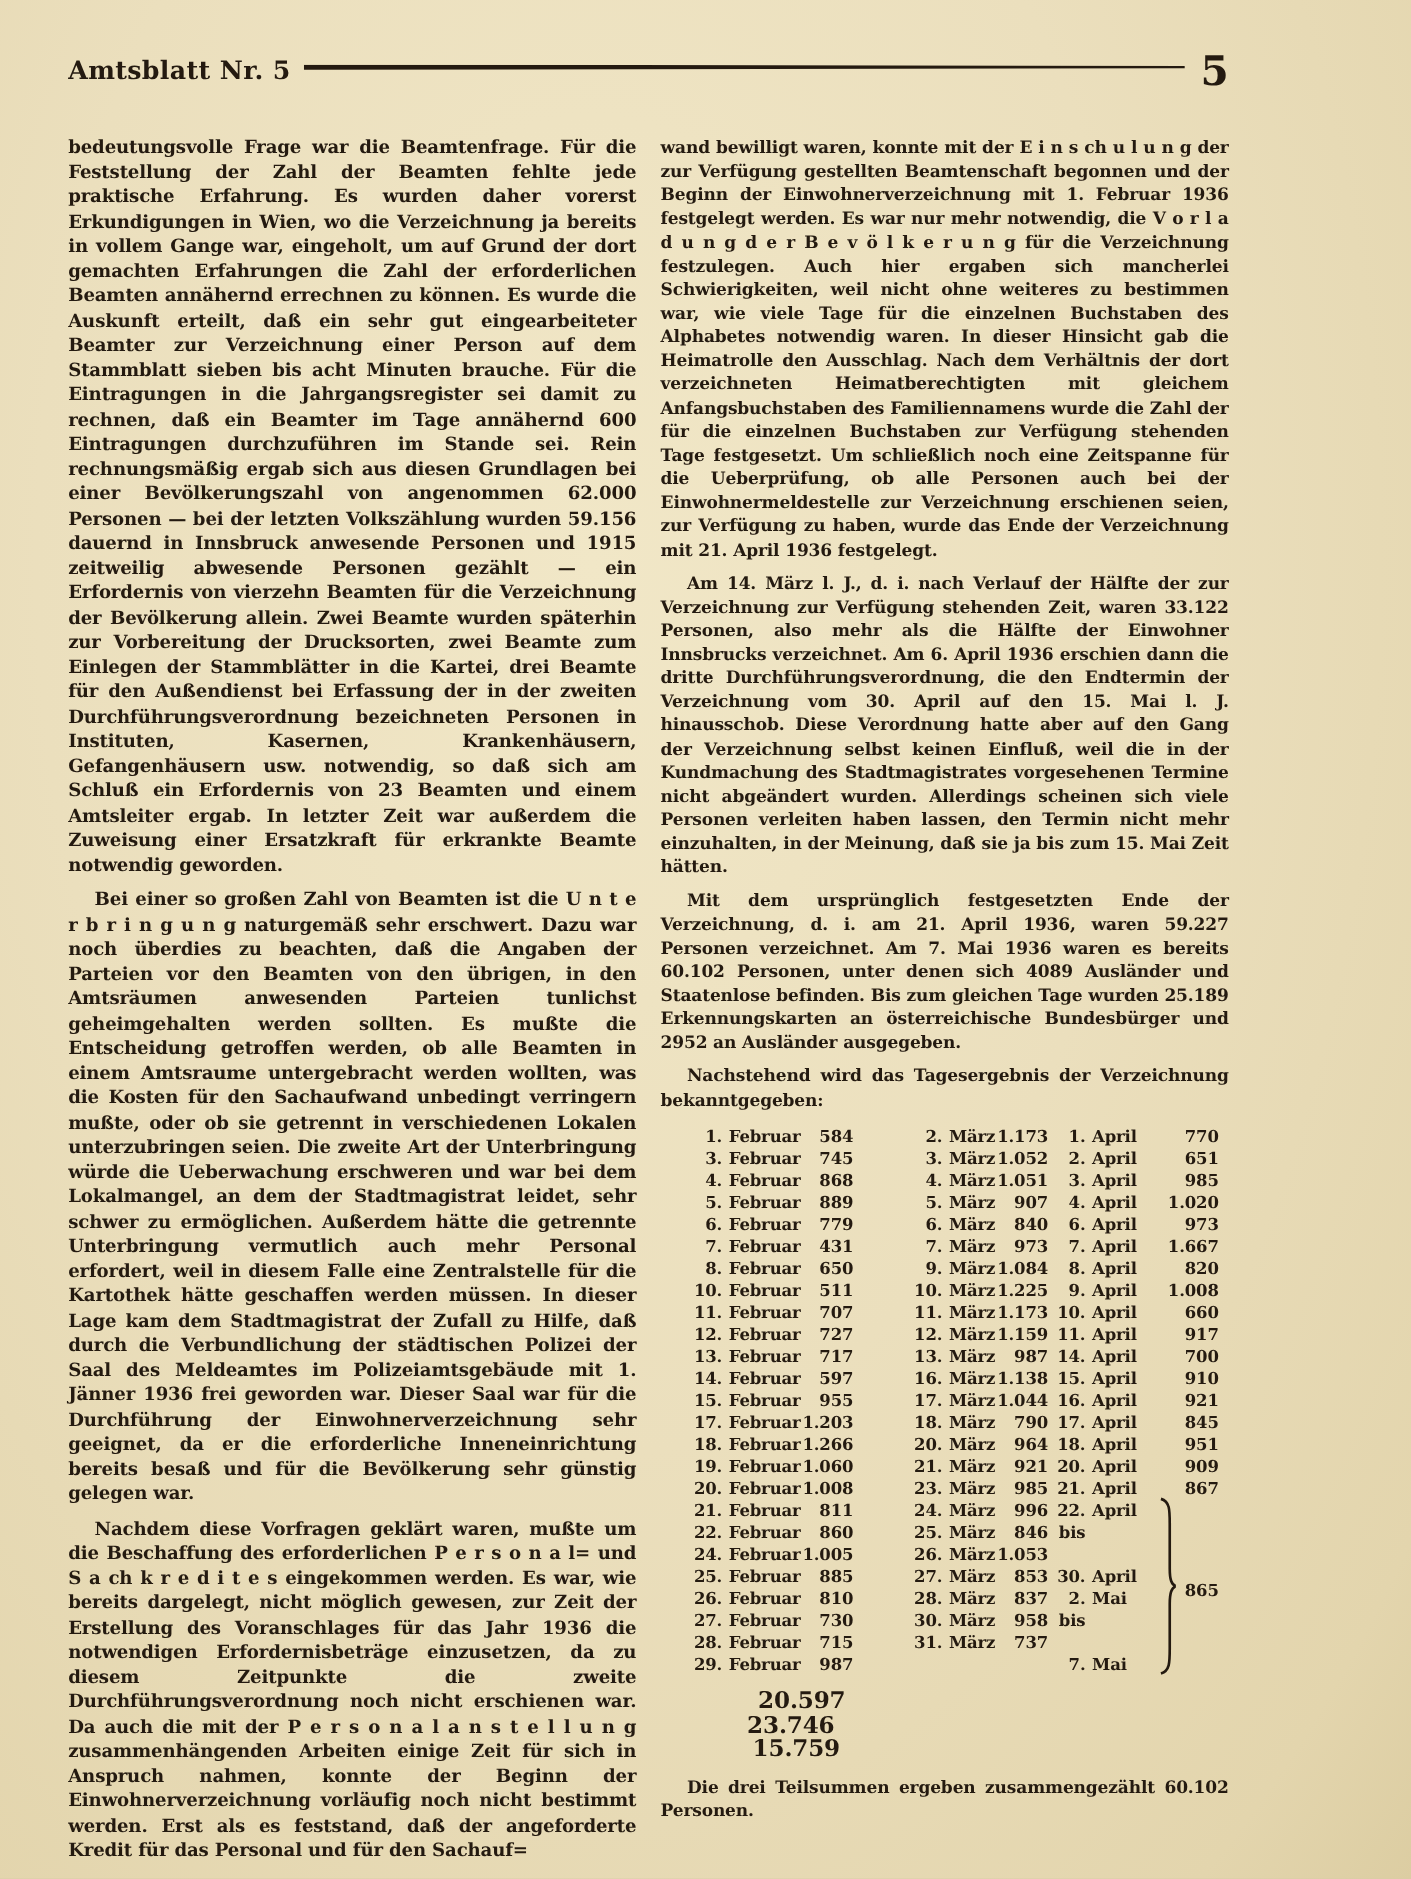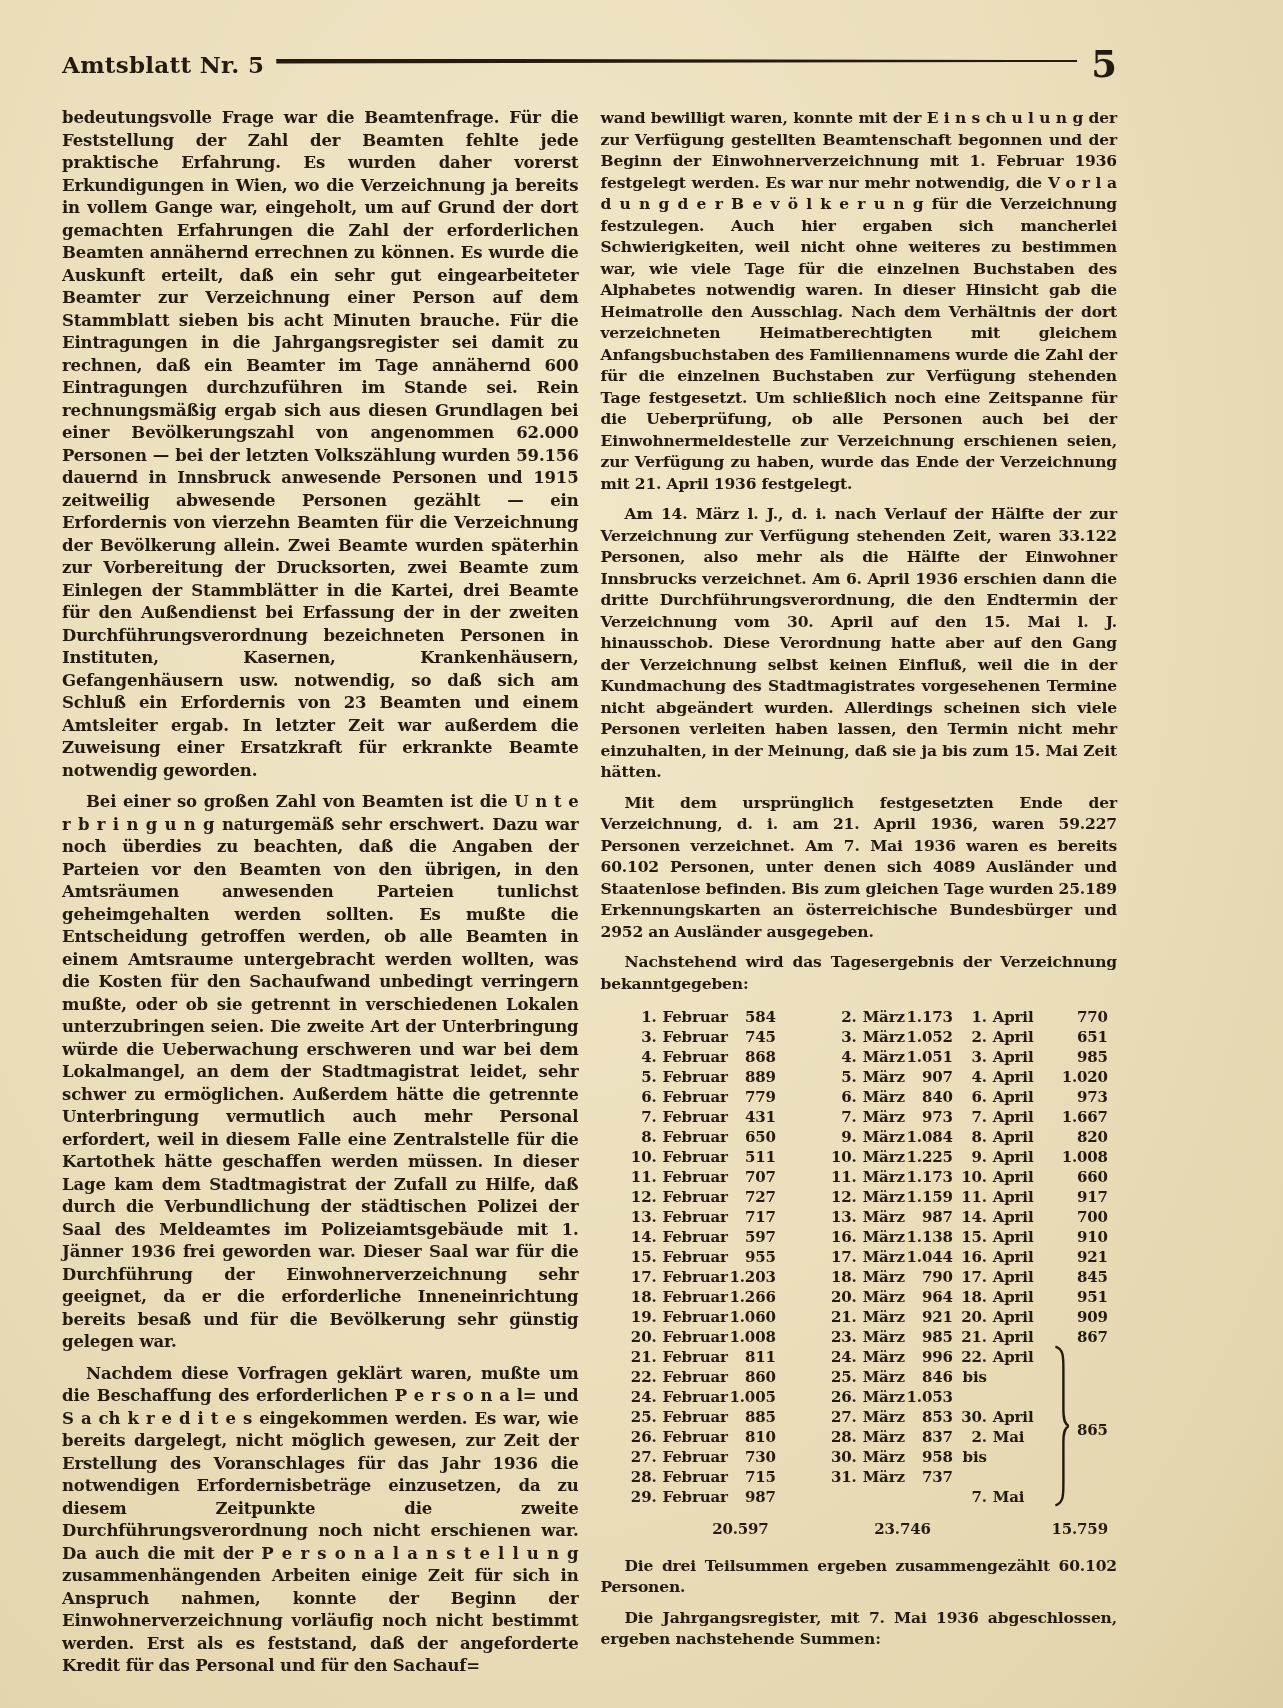--- a/index.html
+++ b/index.html
@@ -21,21 +21,21 @@
   .masthead-title {
     font-size: 23px; font-weight: 700; letter-spacing: 0.3px; white-space: nowrap;
   }
   .masthead-rule {
     flex: 1; height: 5px; background: #241a10;
     margin: 0 14px 7px 12px;
     clip-path: polygon(0 0, 100% 30%, 100% 70%, 0 100%);
   }
   .page-number { font-size: 37px; font-weight: 700; line-height: 1; }
   
-  .columns { display: flex; gap: 22px; margin-top: 24px; }
+  .columns { display: flex; gap: 22px; margin-top: 40px; }
   .col { flex: 1; min-width: 0; text-align: justify; font-weight: 700; letter-spacing: -0.15px; }
   .col-left  { font-size: 16.5px; line-height: 22.5px; }
   .col-right { font-size: 15.5px; line-height: 21.5px; }
   .para { margin: 0; text-indent: 24px; }
   .para + .para { margin-top: 9px; }
   section.col-left > p.para:first-of-type { text-indent: 0; }
   .right-paras > p.para:first-of-type { text-indent: 0; }
   
   .daily-table { display: flex; margin-top: 13px; font-size: 15px; font-weight: 700; }
   .tcol { width: 33.33%; box-sizing: border-box; }
@@ -45,21 +45,21 @@
   .trow { display: flex; height: 20px; line-height: 20px; white-space: nowrap; }
   .td-day { flex: none; width: 28px; text-align: right; }
   .td-month { flex: 1; margin-left: 6px; text-align: left; }
   .td-val { flex: none; min-width: 48px; text-align: right; }
   .brace-wrap {
     position: absolute; right: 48px; bottom: 0;
     width: 16px; height: 162px;
   }
   .brace-wrap svg { width: 100%; height: 100%; display: block; }
   .brace-val { position: absolute; right: 9px; bottom: 66px; font-weight: 700; }
-  .totals-row { display: flex; margin-top: 12px; font-size: 15px; font-weight: 700; }
+  .totals-row { display: flex; margin-top: 12px; font-size: 21px; font-weight: 700; flex-direction: column; }
   .totals-row .tcell { width: 33.33%; box-sizing: border-box; text-align: right; }
   .tcell-feb { padding-right: 4px; }
   .tcell-mar { padding-right: 14px; }
   .tcell-apr { padding-right: 9px; }
   
   .closing-paras { margin-top: 14px; }
   .closing-paras .para { text-indent: 24px; }
 </style>
 </head>
 <body>
@@ -563,20 +563,19 @@
       <div class="totals-row">
         <span class="tcell tcell-feb">20.597</span>
         <span class="tcell tcell-mar">23.746</span>
         <span class="tcell tcell-apr">15.759</span>
       </div>
 
       <div class="closing-paras">
 
           <p class="para">Die drei Teilsummen ergeben zusammengezählt 60.102 Personen.</p>
 
-          <p class="para">Die Jahrgangsregister, mit 7. Mai 1936 abgeschlossen, ergeben nachstehende Summen:</p>
         </div>
 
     </section>
 
   </main>
 
 </div>
 
 </body></html>

